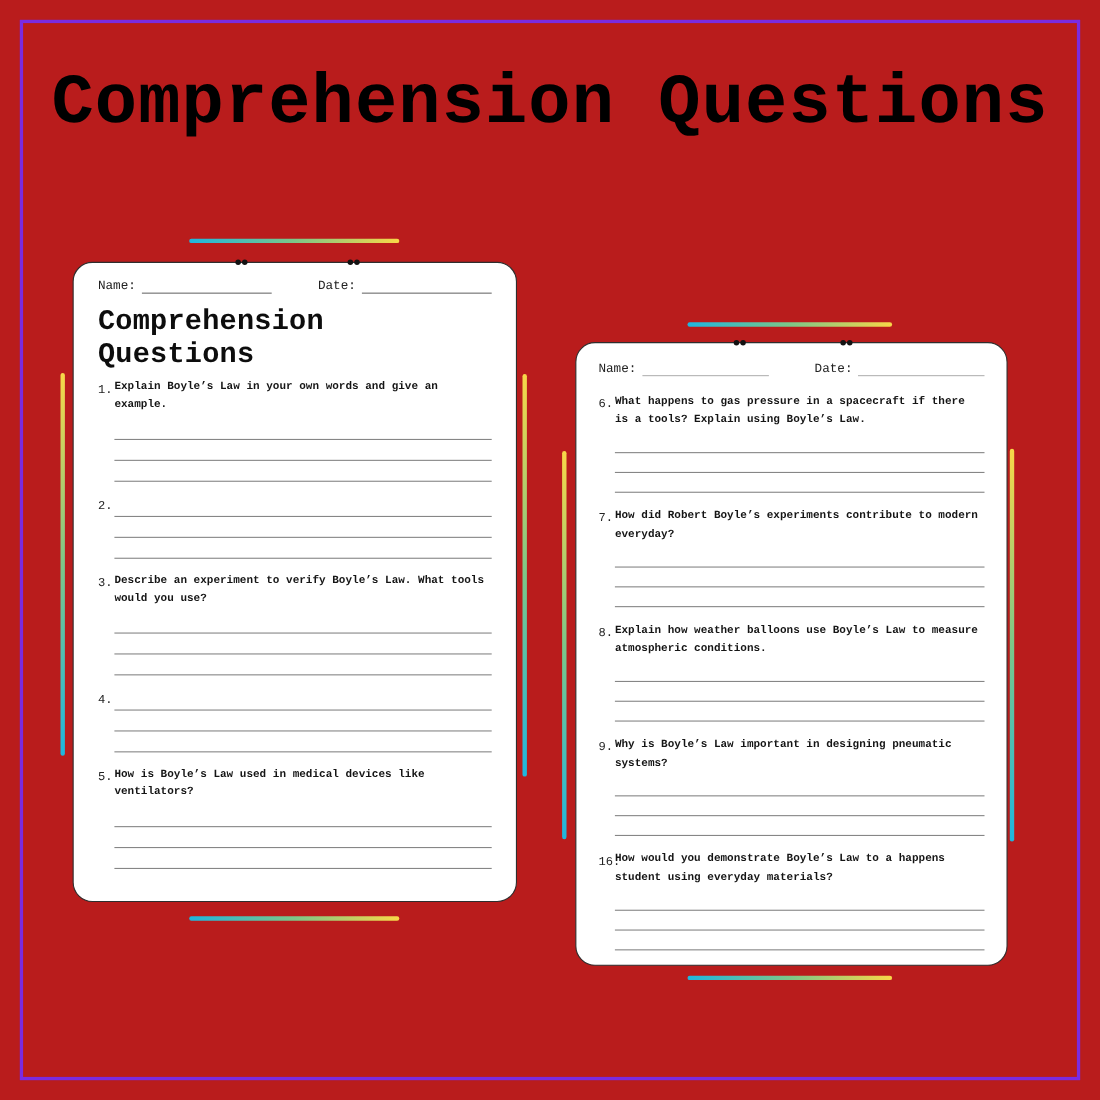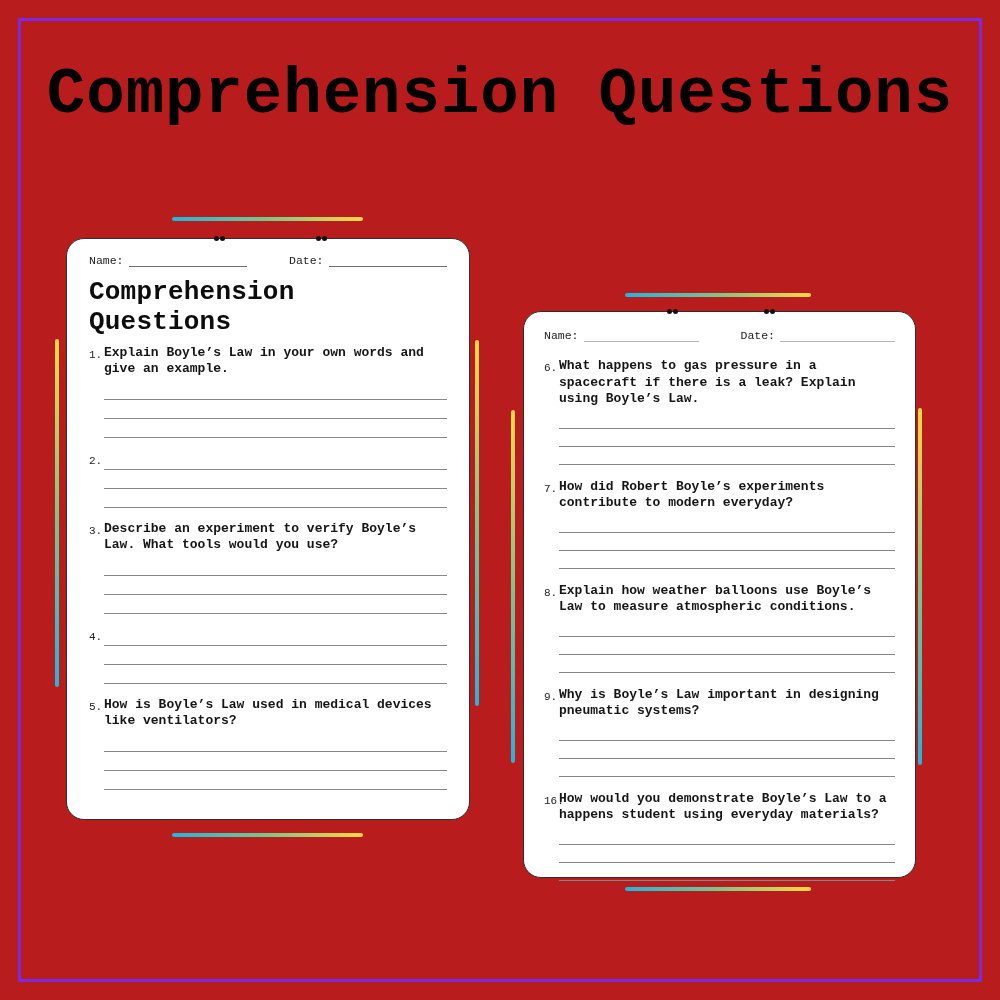--- a/index.html
+++ b/index.html
@@ -50,21 +50,21 @@
   .sheet-heading{
     font-size:26px;font-weight:800;letter-spacing:.2px;color:#0d0d0d;
     margin:11px 0 7px 0;line-height:1.15;
   }
   .qlist{margin-top:2px;}
   .page2 .qlist{margin-top:16px;}
   .q{display:flex;margin-bottom:13px;}
   .page2 .q{margin-bottom:14px;}
   .qnum{font-size:11px;color:#222;width:15px;flex-shrink:0;padding-top:4px;}
   .qbody{flex:1;}
-  .qtext{font-weight:700;font-size:13px;line-height:16.5px;color:#151515;margin:0 0 3px 0;}
+  .qtext{font-weight:700;font-size:10px;line-height:16.5px;color:#151515;margin:0 0 3px 0;}
   .ln{height:18px;border-bottom:1.4px solid var(--answer-line,#868686);}
   .page2 .ln{height:17px;}
   .q5 .ln:first-child{height:36px;}
 </style>
 </head>
 <body>
 
 <div class="canvas">
 
   <div class="frame"></div>
@@ -168,21 +168,21 @@
       <div class="meta-field">
         <span>Date:</span>
         <span class="meta-line"></span>
       </div>
     </div>
 
     <div class="qlist">
       <div class="q">
         <span class="qnum">6.</span>
         <div class="qbody">
-          <p class="qtext">What happens to gas pressure in a spacecraft if there is a leak? Explain using Boyle’s Law.</p>
+          <p class="qtext">What happens to gas pressure in a spacecraft if there is a tools? Explain using Boyle’s Law.</p>
           <div class="ln"></div>
           <div class="ln"></div>
           <div class="ln"></div>
         </div>
       </div>
       <div class="q">
         <span class="qnum">7.</span>
         <div class="qbody">
           <p class="qtext">How did Robert Boyle’s experiments contribute to modern everyday?</p>
           <div class="ln"></div>

